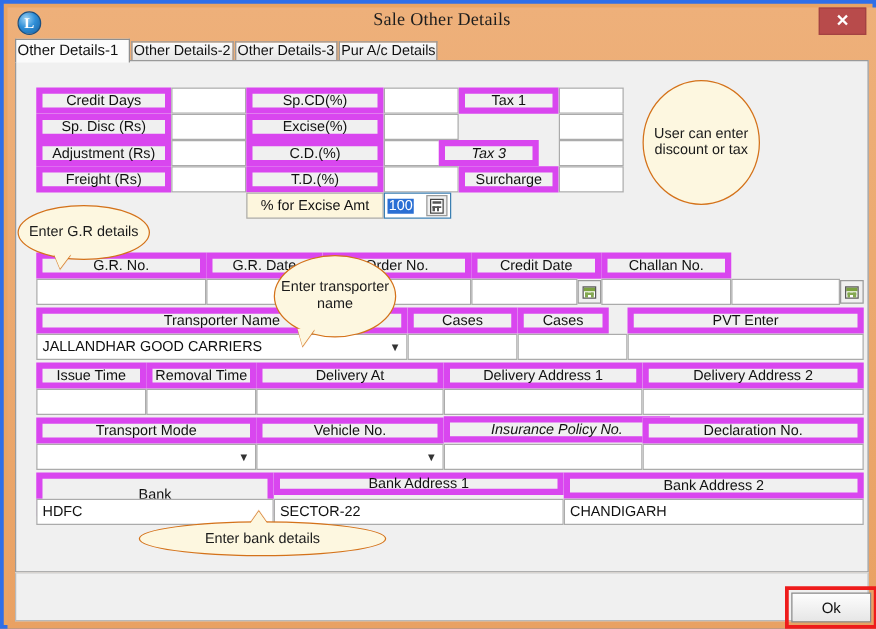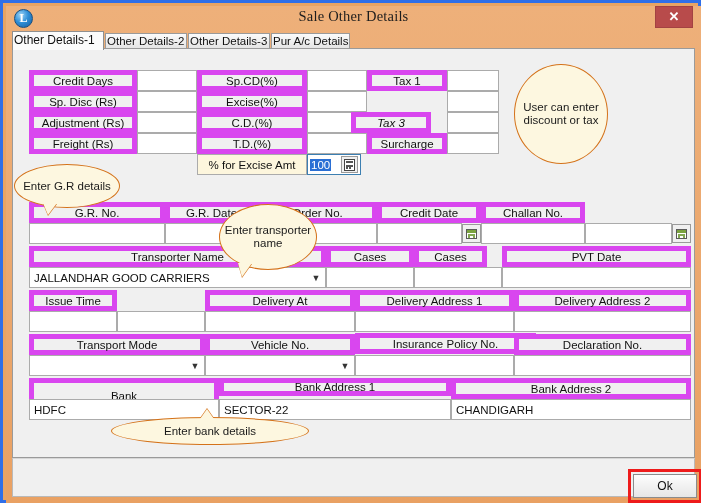--- a/index.html
+++ b/index.html
@@ -287,44 +287,45 @@
         </div>
       <div class="inp" style="left:468px;top:174px;width:104px;height:21px;"></div>
       <div class="inp" style="left:572px;top:174px;width:87px;height:21px;"></div>
       <div class="datebtn" style="left:659px;top:175px;width:19px;height:19px;">
           <span class="g"></span>
         </div>
 
       <div class="lab" style="left:16px;top:197px;width:297px;height:21px;">Transporter Name</div>
       <div class="lab" style="left:313px;top:197px;width:88px;height:21px;">Cases</div>
       <div class="lab" style="left:401px;top:197px;width:73px;height:21px;">Cases</div>
-      <div class="lab" style="left:489px;top:197px;width:189px;height:21px;">PVT Date</div>
+      <div class="lab" style="left:489px;top:197px;width:189px;height:21px;">PVT Enter</div>
 
       <div class="combo" style="left:16px;top:218px;width:297px;height:21px;">
         <span>JALLANDHAR GOOD CARRIERS</span>
         <span class="arrow">▼</span>
       </div>
       <div class="inp" style="left:313px;top:218px;width:88px;height:21px;"></div>
       <div class="inp" style="left:401px;top:218px;width:88px;height:21px;"></div>
       <div class="inp" style="left:489px;top:218px;width:189px;height:21px;"></div>
 
       <div class="lab" style="left:16px;top:241px;width:88px;height:21px;">Issue Time</div>
+      <div class="lab" style="left:104px;top:241px;width:88px;height:21px;">Removal Time</div>
       <div class="lab" style="left:192px;top:241px;width:150px;height:21px;">Delivery At</div>
       <div class="lab" style="left:342px;top:241px;width:159px;height:21px;">Delivery Address 1</div>
       <div class="lab" style="left:501px;top:241px;width:177px;height:21px;">Delivery Address 2</div>
 
       <div class="inp" style="left:16px;top:262px;width:88px;height:21px;"></div>
       <div class="inp" style="left:104px;top:262px;width:88px;height:21px;"></div>
       <div class="inp" style="left:192px;top:262px;width:150px;height:21px;"></div>
       <div class="inp" style="left:342px;top:262px;width:159px;height:21px;"></div>
       <div class="inp" style="left:501px;top:262px;width:177px;height:21px;"></div>
 
       <div class="lab" style="left:16px;top:285px;width:176px;height:21px;">Transport Mode</div>
       <div class="lab" style="left:192px;top:285px;width:150px;height:21px;">Vehicle No.</div>
-      <div class="lab" style="left:342px;top:284px;width:181px;height:21px;">Insurance Policy No.</div>
+      <div class="lab" style="left:342px;top:284px;width:181px;height:21px;font-style:italic;">Insurance Policy No.</div>
       <div class="lab" style="left:501px;top:285px;width:177px;height:21px;">Declaration No.</div>
 
       <div class="combo" style="left:16px;top:306px;width:176px;height:21px;">
         <span></span>
         <span class="arrow">▼</span>
       </div>
       <div class="combo" style="left:192px;top:306px;width:150px;height:21px;">
         <span></span>
         <span class="arrow">▼</span>
       </div>

